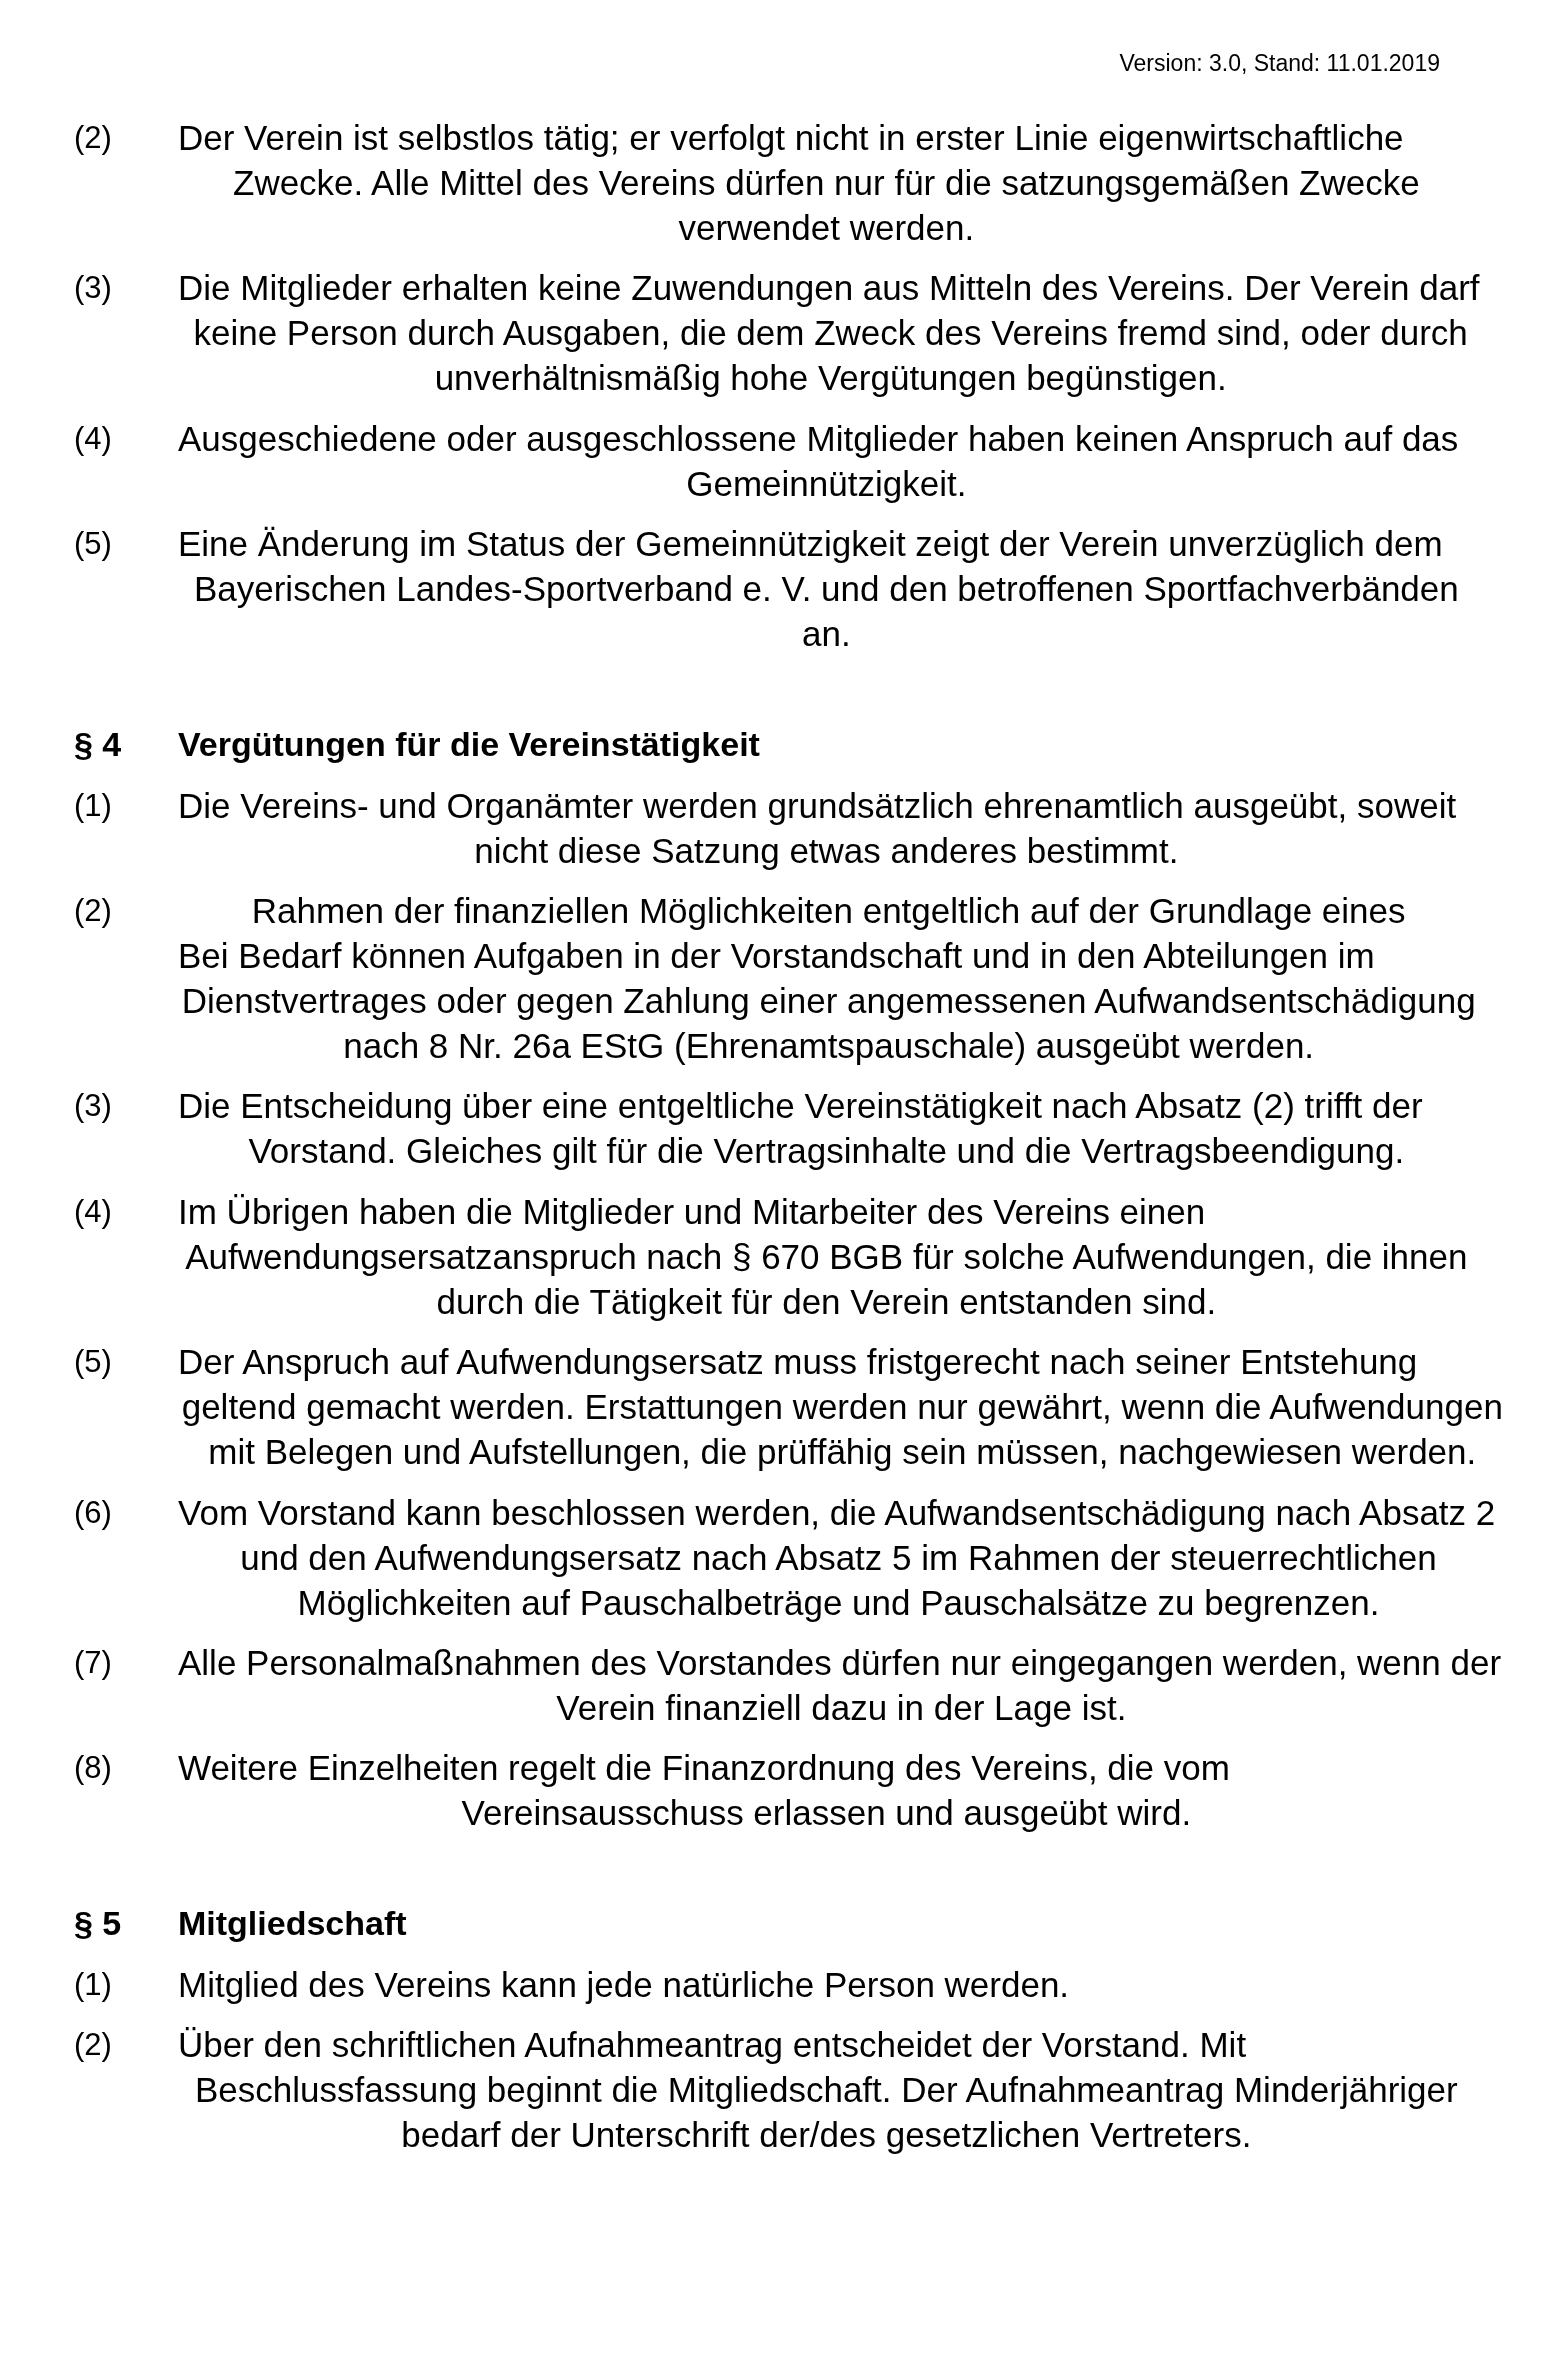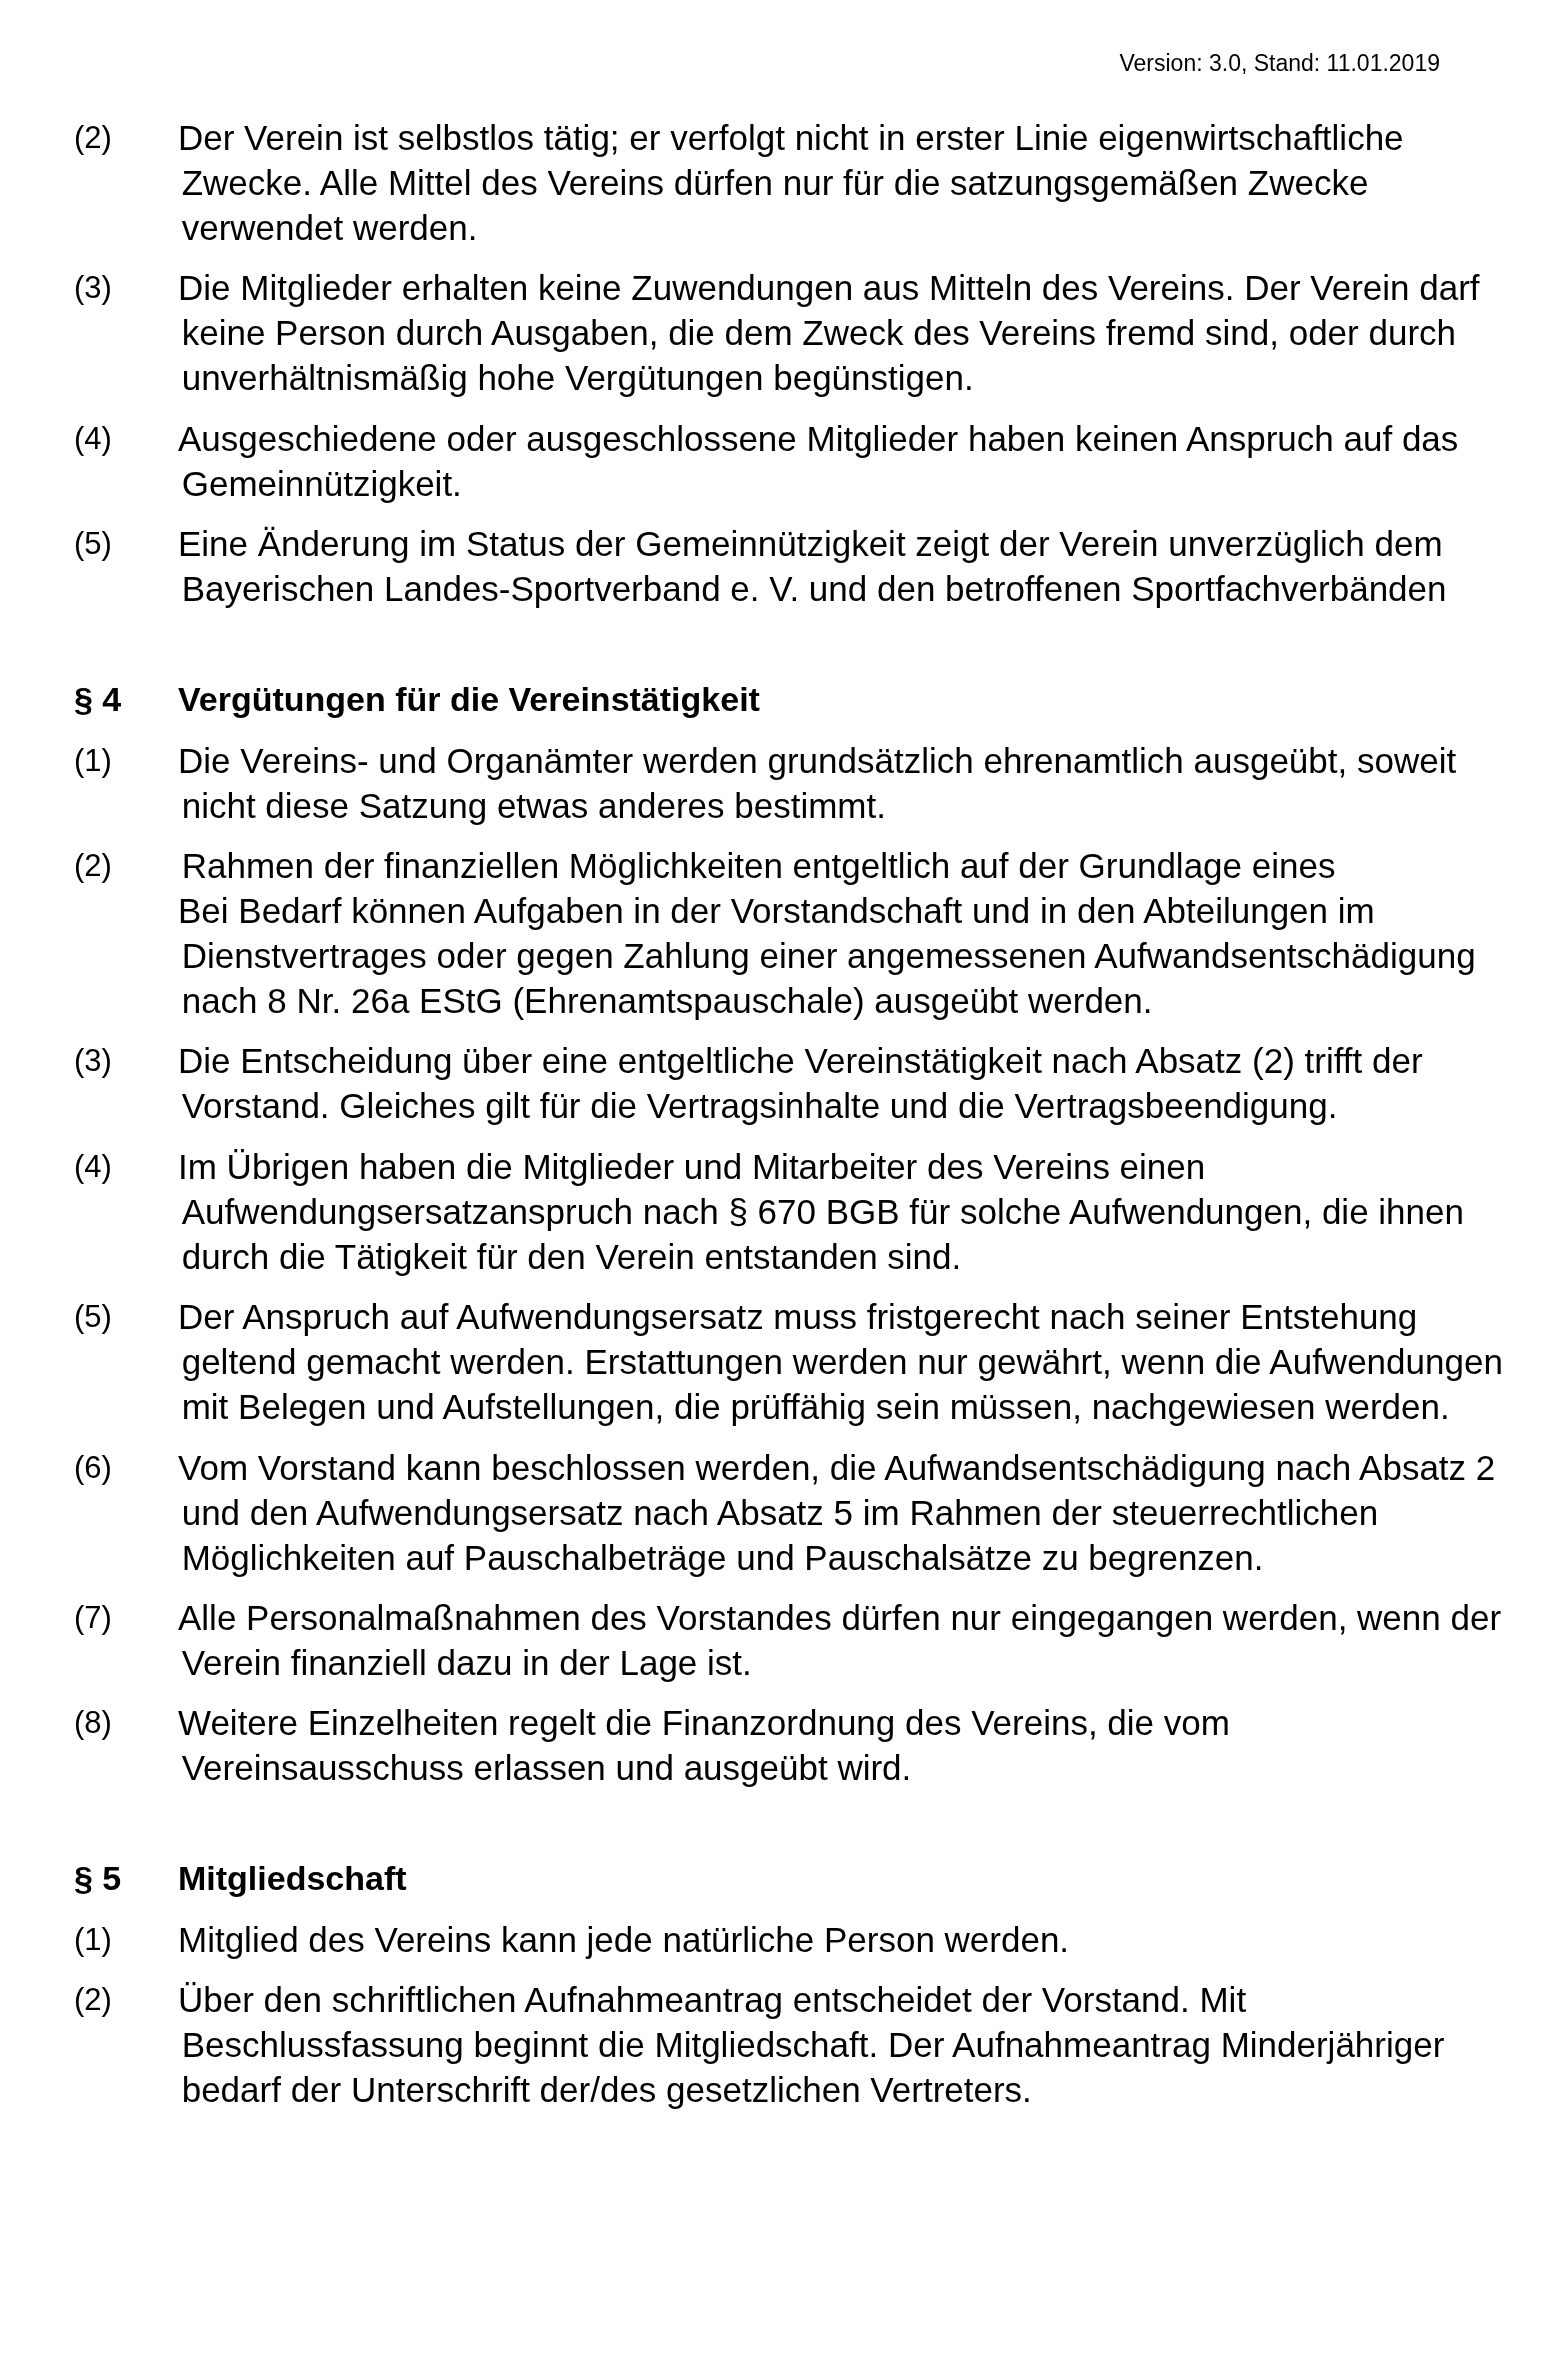--- a/index.html
+++ b/index.html
@@ -17,21 +17,21 @@
   }
   .para {
     display: flex; margin: 0 0 15.4px 0;
   }
   .para-num {
     width: 104px; flex: 0 0 104px;
     font-size: 31px; line-height: 45px;
   }
   .para-body { flex: 1; font-size: 35px; line-height: 45px; }
   .para-line { display: block; white-space: nowrap; }
-  .para-line.cont { padding-left: 3.7px; }
+  .para-line.cont { padding-left: 3.7px; text-align: center; }
   .section-heading {
     display: flex; font-weight: bold; font-size: 34px; line-height: 46px;
     margin: 0 0 16px 0;
   }
   .section-num { width: 104px; flex: 0 0 104px; }
   .section-gap { height: 49px; }
 </style>
 </head>
 <body>
 
@@ -59,20 +59,21 @@
       <div class="para-body">
         <span class="para-line">Ausgeschiedene oder ausgeschlossene Mitglieder haben keinen Anspruch auf das</span>
         <span class="para-line cont">Gemeinnützigkeit.</span>
       </div>
     </div>
     <div class="para">
       <div class="para-num">(5)</div>
       <div class="para-body">
         <span class="para-line">Eine Änderung im Status der Gemeinnützigkeit zeigt der Verein unverzüglich dem</span>
         <span class="para-line cont">Bayerischen Landes-Sportverband e. V. und den betroffenen Sportfachverbänden</span>
+        <span class="para-line cont">an.</span>
       </div>
     </div>
     <div class="section-gap"></div>
     <div class="section-heading">
       <span class="section-num">§ 4</span>
       <span>Vergütungen für die Vereinstätigkeit</span>
     </div>
     <div class="para">
       <div class="para-num">(1)</div>
       <div class="para-body">

